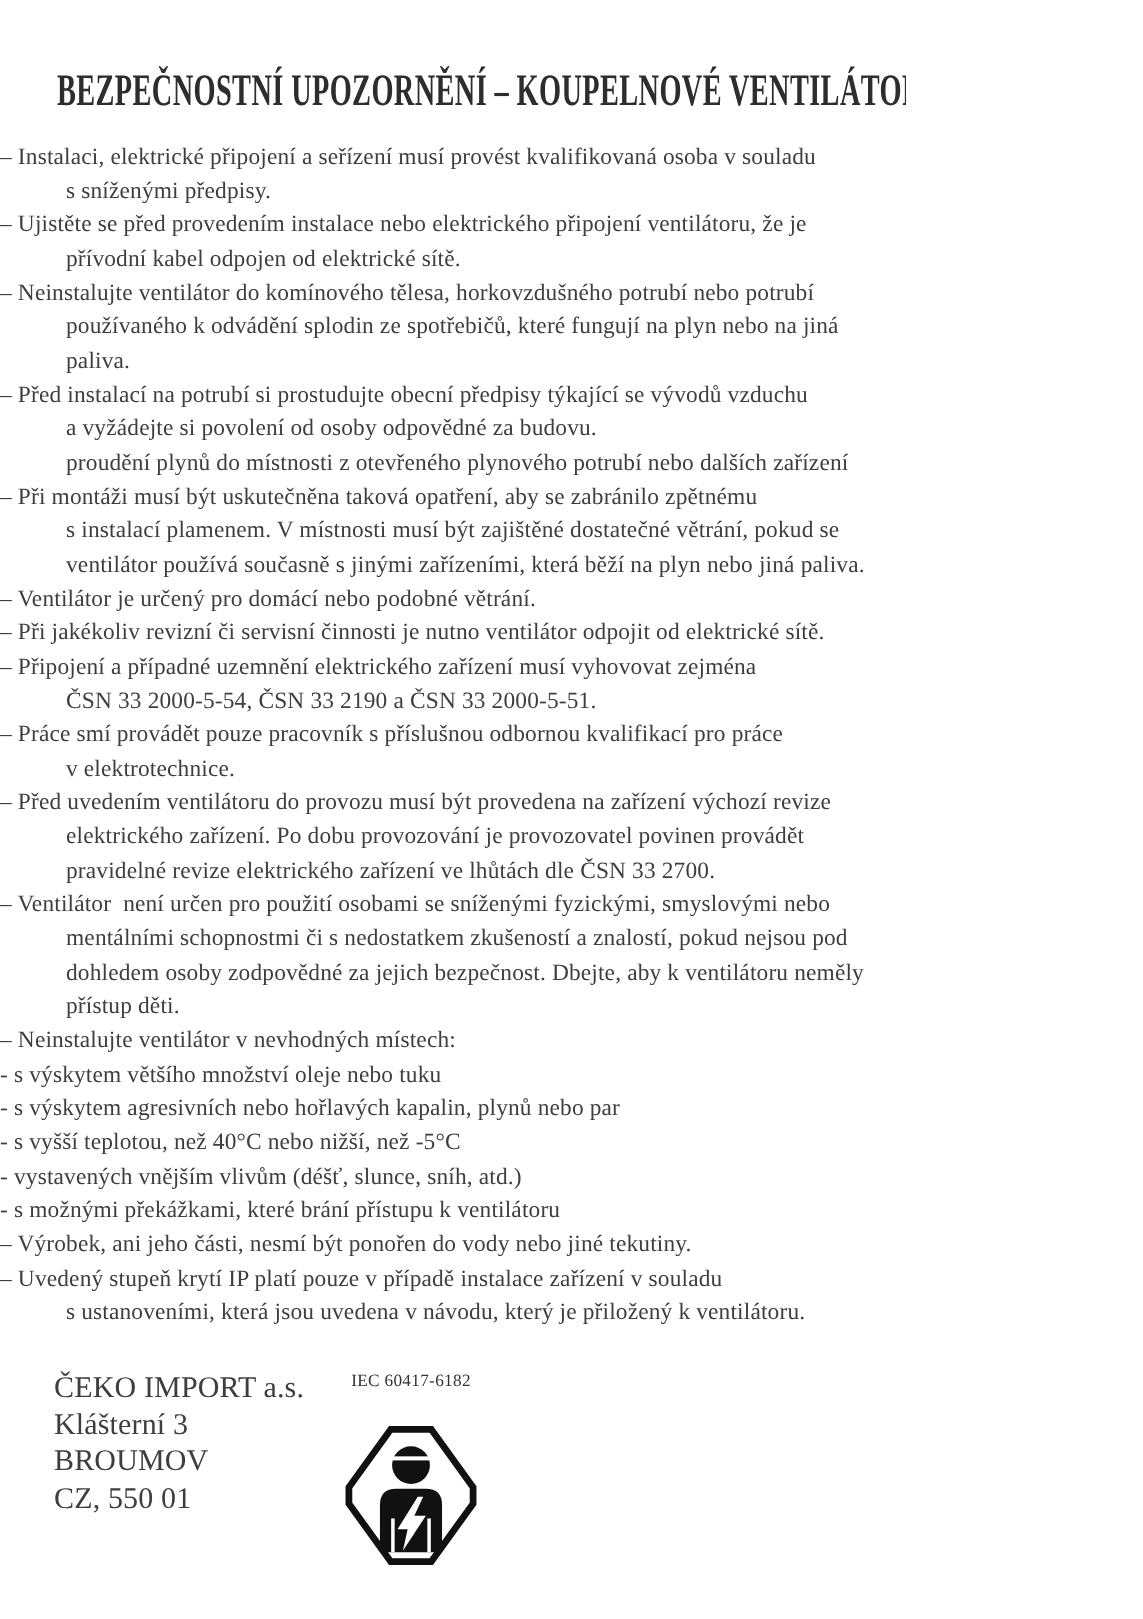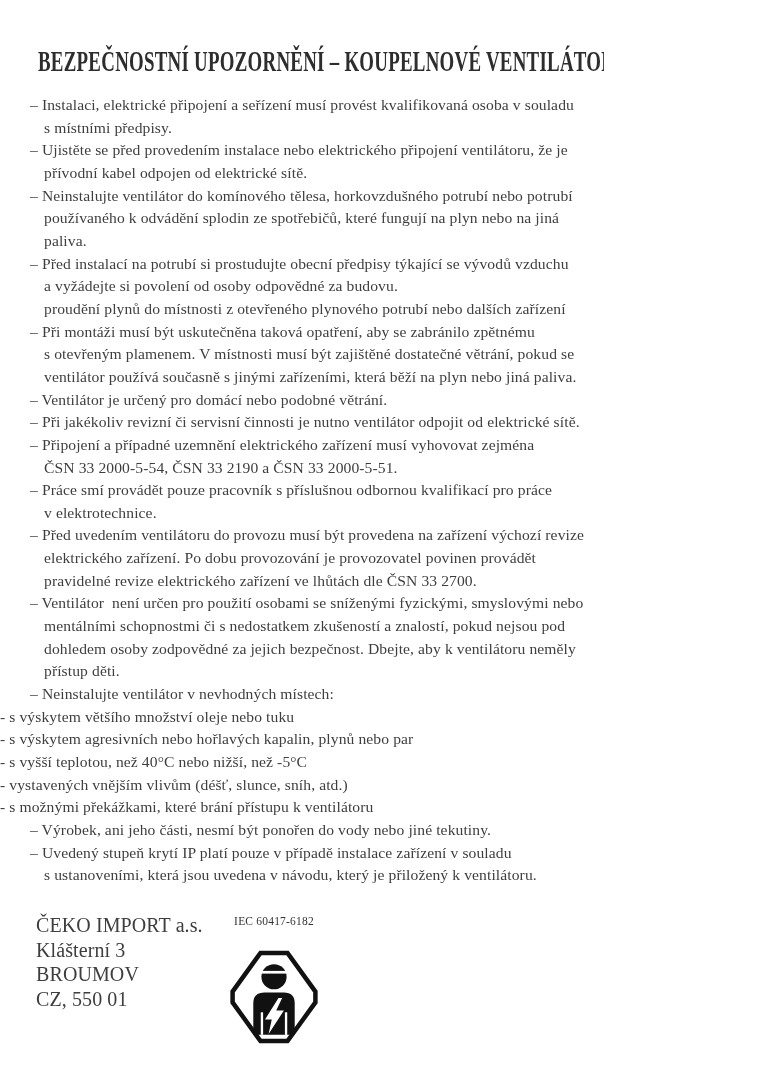--- a/index.html
+++ b/index.html
@@ -19,21 +19,21 @@
     white-space:nowrap;
     transform:scaleX(0.63);
     transform-origin:left center;
   }
   .list {
     position:absolute; left:0; top:94px; width:762px;
     font-size:15.6px; line-height:22.65px;
     color:#3e3e3e; letter-spacing:0.1px;
   }
   .line { white-space:pre; }
-  .k-b { padding-left:30px; }
+  .k-b { }
   .k-c { padding-left:44px; }
   .k-s { }
   .footer-text {
     position:absolute; left:36px; top:913px;
     font-size:20px; line-height:24.6px;
     color:#3e3e3e; letter-spacing:0.1px;
   }
   .fline { white-space:pre; }
   .symbol {
     position:absolute; left:226px; top:915px; width:96px;
@@ -47,31 +47,31 @@
 </style>
 </head>
 <body>
 
 <div class="page">
 
   <h1 class="title">BEZPEČNOSTNÍ UPOZORNĚNÍ – KOUPELNOVÉ VENTILÁTORY</h1>
 
   <div class="list">
       <div class="line k-b">– Instalaci, elektrické připojení a seřízení musí provést kvalifikovaná osoba v souladu</div>
-      <div class="line k-c">s místními předpisy.</div>
+      <div class="line k-c">s sníženými předpisy.</div>
       <div class="line k-b">– Ujistěte se před provedením instalace nebo elektrického připojení ventilátoru, že je</div>
       <div class="line k-c">přívodní kabel odpojen od elektrické sítě.</div>
       <div class="line k-b">– Neinstalujte ventilátor do komínového tělesa, horkovzdušného potrubí nebo potrubí</div>
       <div class="line k-c">používaného k odvádění splodin ze spotřebičů, které fungují na plyn nebo na jiná</div>
       <div class="line k-c">paliva.</div>
       <div class="line k-b">– Před instalací na potrubí si prostudujte obecní předpisy týkající se vývodů vzduchu</div>
       <div class="line k-c">a vyžádejte si povolení od osoby odpovědné za budovu.</div>
       <div class="line k-c">proudění plynů do místnosti z otevřeného plynového potrubí nebo dalších zařízení</div>
       <div class="line k-b">– Při montáži musí být uskutečněna taková opatření, aby se zabránilo zpětnému</div>
-      <div class="line k-c">s otevřeným plamenem. V místnosti musí být zajištěné dostatečné větrání, pokud se</div>
+      <div class="line k-c">s instalací plamenem. V místnosti musí být zajištěné dostatečné větrání, pokud se</div>
       <div class="line k-c">ventilátor používá současně s jinými zařízeními, která běží na plyn nebo jiná paliva.</div>
       <div class="line k-b">– Ventilátor je určený pro domácí nebo podobné větrání.</div>
       <div class="line k-b">– Při jakékoliv revizní či servisní činnosti je nutno ventilátor odpojit od elektrické sítě.</div>
       <div class="line k-b">– Připojení a případné uzemnění elektrického zařízení musí vyhovovat zejména</div>
       <div class="line k-c">ČSN 33 2000-5-54, ČSN 33 2190 a ČSN 33 2000-5-51.</div>
       <div class="line k-b">– Práce smí provádět pouze pracovník s příslušnou odbornou kvalifikací pro práce</div>
       <div class="line k-c">v elektrotechnice.</div>
       <div class="line k-b">– Před uvedením ventilátoru do provozu musí být provedena na zařízení výchozí revize</div>
       <div class="line k-c">elektrického zařízení. Po dobu provozování je provozovatel povinen provádět</div>
       <div class="line k-c">pravidelné revize elektrického zařízení ve lhůtách dle ČSN 33 2700.</div>

